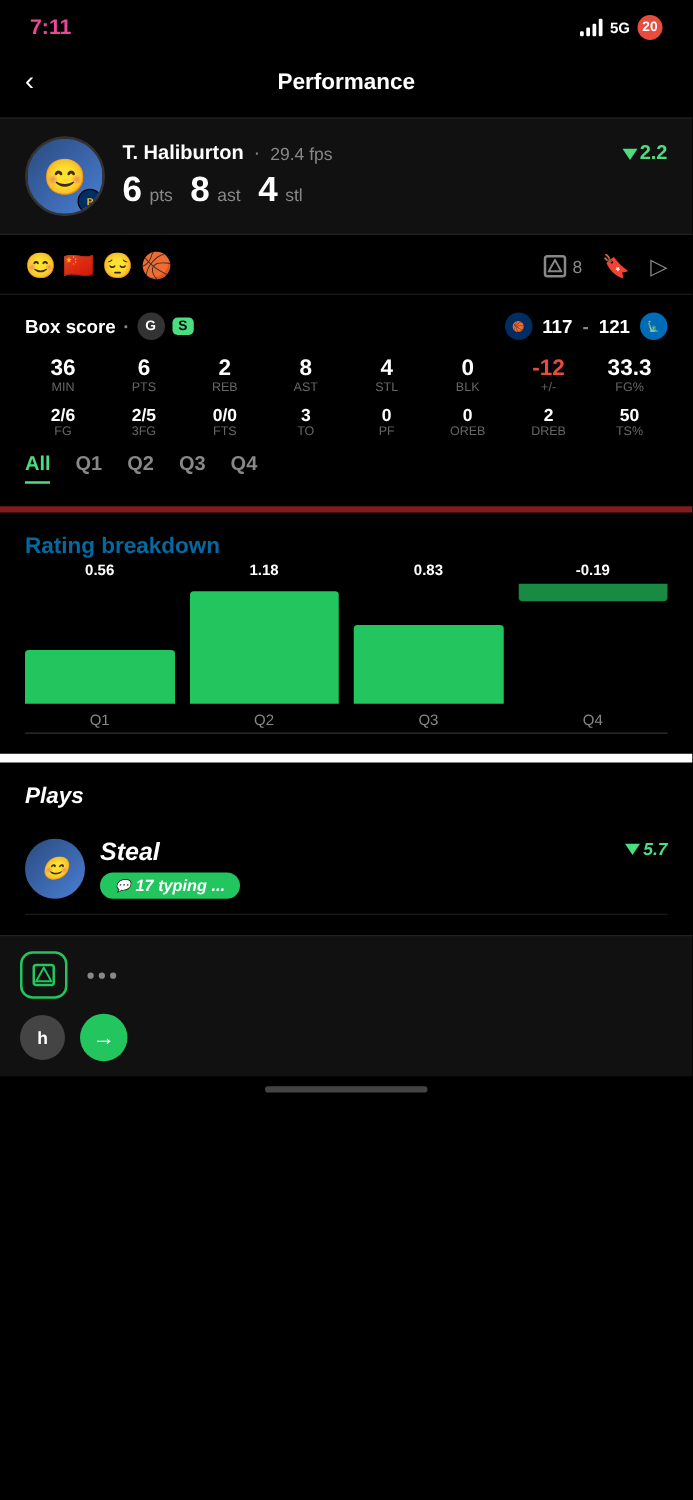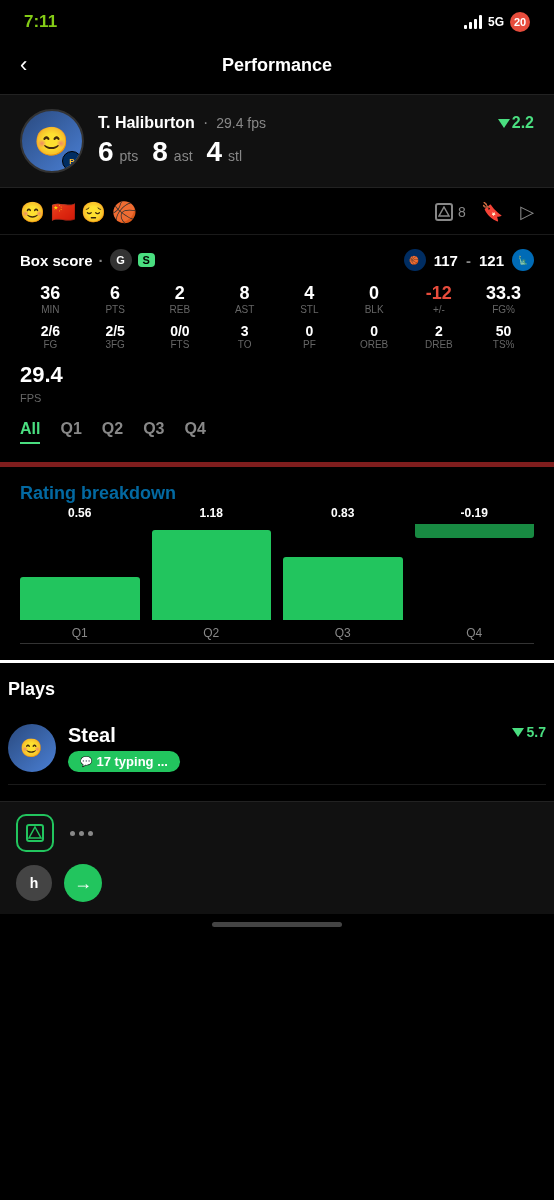--- a/index.html
+++ b/index.html
@@ -17,21 +17,21 @@
     
     .status-bar {
       display: flex;
       justify-content: space-between;
       align-items: center;
       padding: 12px 24px 8px;
     }
     .status-time {
       font-size: 17px;
       font-weight: 600;
-      color: #84cc16;
+      color: #ec4899;
     }
     .status-icons {
       display: flex;
       align-items: center;
       gap: 6px;
       text-align: center;
     }
     .signal-bars {
       display: flex;
       align-items: flex-end;
@@ -414,22 +414,23 @@
       position: absolute;
       bottom: 0;
       left: 0;
       right: 0;
       height: 1px;
       background: #333;
     }
 
     
     .plays-section {
-      padding: 0 8px 16px;
-      border-top: 3px solid #ffffff;
+      padding: 0 20px 16px;
+      border-top: 7px solid #ffffff;
+      font-style: italic;
     }
     .plays-title {
       font-size: 18px;
       font-weight: 700;
       color: #fff;
       padding: 16px 0 12px;
     }
     .play-item {
       display: flex;
       align-items: flex-start;
@@ -742,25 +743,20 @@
       <div class="stat-cell">
         <span class="stat-num" style="font-size:14px">2</span>
         <span class="stat-label">DREB</span>
       </div>
       <div class="stat-cell">
         <span class="stat-num" style="font-size:14px">50</span>
         <span class="stat-label">TS%</span>
       </div>
     </div>
 
-  <div class="fps-row">
-    <span class="fps-num">29.4</span>
-    <br>
-    <span class="fps-lbl">FPS</span>
-  </div>
 
   <div class="quarter-tabs" id="quarter-tabs">
       <span class="q-tab active">All</span>
       <span class="q-tab">Q1</span>
       <span class="q-tab">Q2</span>
       <span class="q-tab">Q3</span>
       <span class="q-tab">Q4</span>
     </div>
 </div>
 

